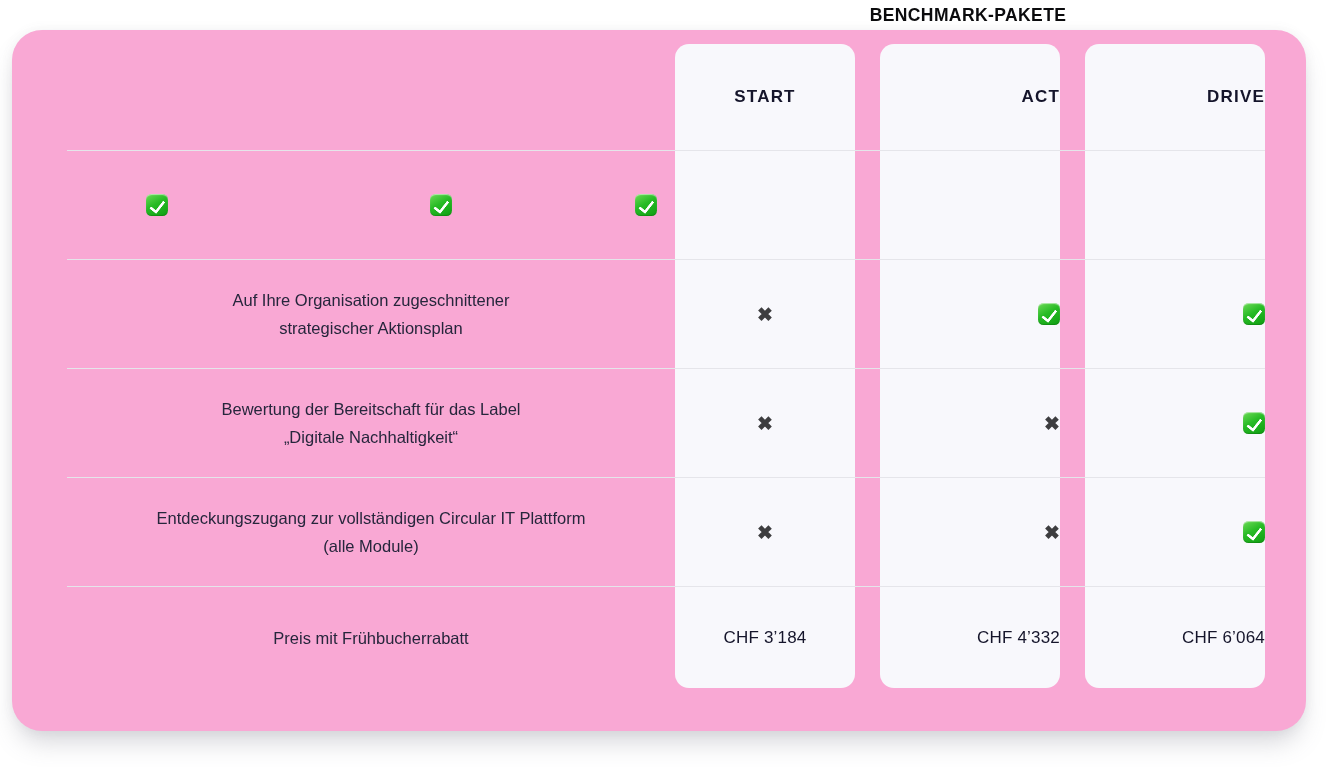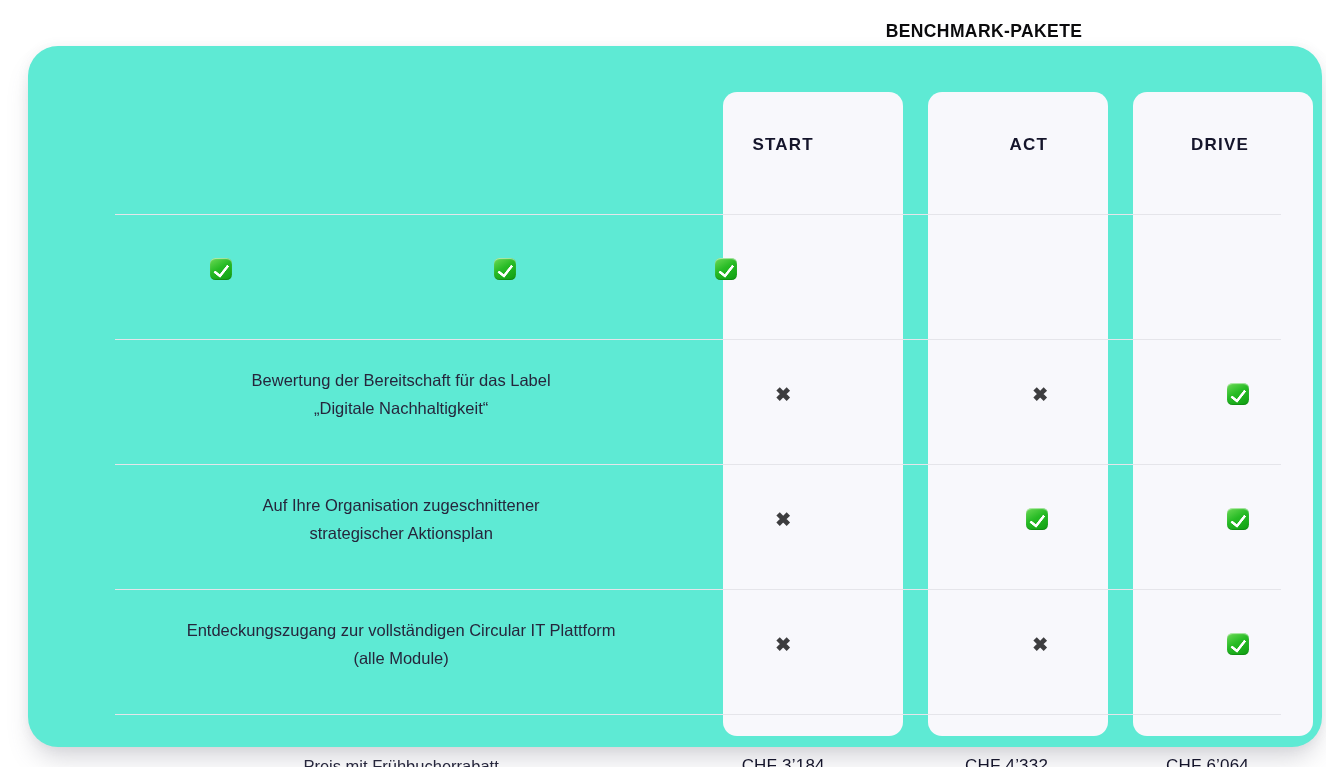--- a/index.html
+++ b/index.html
@@ -1,24 +1,24 @@
 <!DOCTYPE html>
 <html><head>
 <meta charset="utf-8">
 <style>
-  * { margin:16px; padding:0; box-sizing:border-box; }
+  * { margin:0; padding:0; box-sizing:border-box; }
   html,body { width:1326px; height:767px; background:#ffffff; overflow:hidden;
               font-family:"Liberation Sans", sans-serif; }
 
   .page-title { position:absolute; top:5px; left:663px; width:610px;
                 text-align:center; font-size:17.5px; font-weight:700;
                 letter-spacing:0.4px; color:#0b0b0d; }
 
   .card { position:absolute; left:12px; top:30px; width:1294px; height:701px;
-          background:#5eead4; border-radius:30px;
+          background:#f9a8d4; border-radius:30px;
           box-shadow:0 16px 26px -6px rgba(100,100,120,0.28),
                      0 0 12px rgba(100,100,120,0.08); }
 
   .table { position:absolute; left:55px; top:14px; width:1198px; }
 
   .col-panel { position:absolute; top:0; height:644px; width:180px;
                background:#f8f8fc; border-radius:14px; z-index:0; }
   .col-panel.c0 { left:608px; }
   .col-panel.c1 { left:813px; }
   .col-panel.c2 { left:1018px; }
@@ -84,41 +84,41 @@
         </div>
       <div class="cell">
           <span class="cell-icon" data-icon="check"></span>
         </div>
       <div class="cell">
           <span class="cell-icon" data-icon="check"></span>
         </div>
     </div>
 
     <div class="row row-feature bordered">
+      <div class="label-col">Auf Ihre Organisation zugeschnittener
+strategischer Aktionsplan</div>
+      <div class="cell">
+          <span class="cell-icon" data-icon="cross"></span>
+        </div>
+      <div class="cell">
+          <span class="cell-icon" data-icon="check"></span>
+        </div>
+      <div class="cell">
+          <span class="cell-icon" data-icon="check"></span>
+        </div>
+    </div>
+
+    <div class="row row-feature bordered">
       <div class="label-col">Bewertung der Bereitschaft für das Label
 „Digitale Nachhaltigkeit“</div>
       <div class="cell">
           <span class="cell-icon" data-icon="cross"></span>
         </div>
       <div class="cell">
           <span class="cell-icon" data-icon="cross"></span>
-        </div>
-      <div class="cell">
-          <span class="cell-icon" data-icon="check"></span>
-        </div>
-    </div>
-
-    <div class="row row-feature bordered">
-      <div class="label-col">Auf Ihre Organisation zugeschnittener
-strategischer Aktionsplan</div>
-      <div class="cell">
-          <span class="cell-icon" data-icon="cross"></span>
-        </div>
-      <div class="cell">
-          <span class="cell-icon" data-icon="check"></span>
         </div>
       <div class="cell">
           <span class="cell-icon" data-icon="check"></span>
         </div>
     </div>
 
     <div class="row row-feature bordered">
       <div class="label-col">Entdeckungszugang zur vollständigen Circular IT Plattform
 (alle Module)</div>
       <div class="cell">

